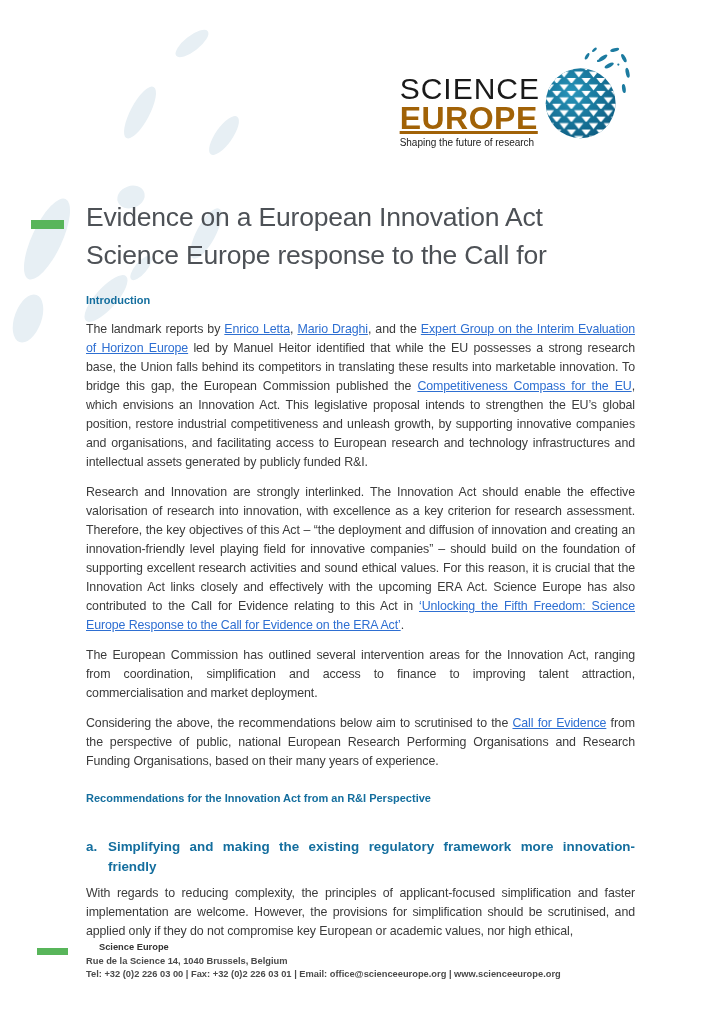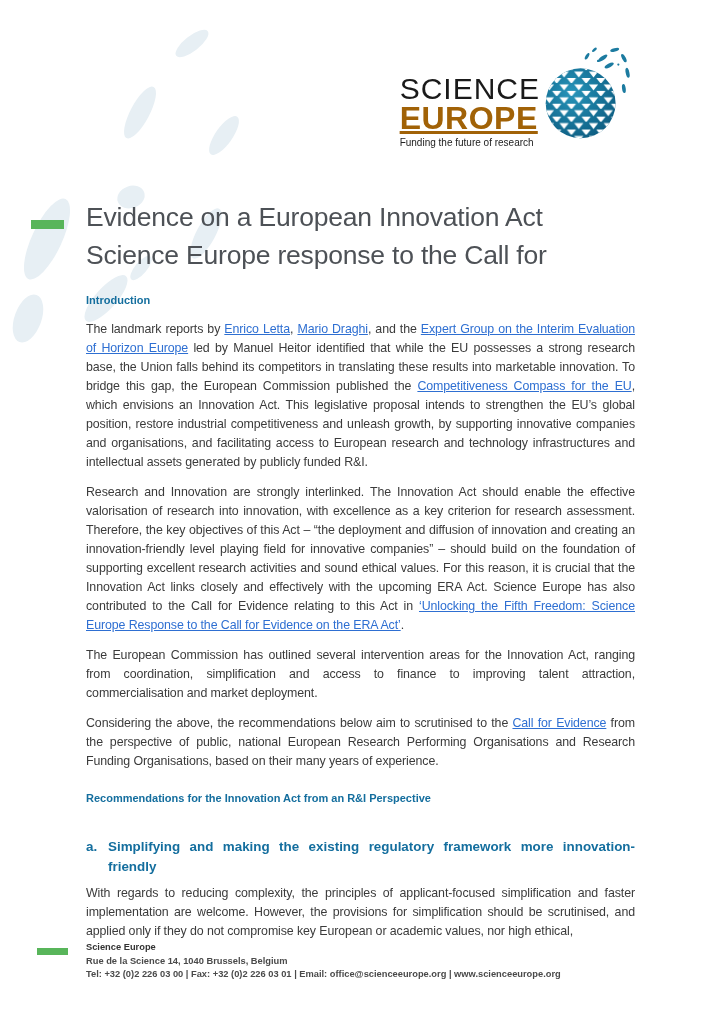--- a/index.html
+++ b/index.html
@@ -73,21 +73,21 @@
     line-height:19.5px; margin-bottom:8px;
     text-align:justify;
   }
   .sub-heading .sub-label { width:22px; flex:0 0 22px; }
   .sub-heading .sub-text { flex:1; text-align:justify; }
   
   .footer {
     position:absolute; left:86px; top:941px; width:560px; z-index:1;
   }
   .footer-org {
-    font-size:9.3px; font-weight:700; color:#333333; line-height:13.5px;
+    font-size:9.3px; font-weight:700; color:#333333; line-height:13.5px;margin-left:13px;
   }
   .footer-line {
     font-size:9.3px; font-weight:700; color:#4a4a4a; line-height:13.5px;
   }
 </style>
 </head>
 <body>
 
 <div class="leaf" style="left:172px;top:36px;width:40px;height:15px;transform:rotate(-38deg);"></div>
 <div class="leaf" style="left:111px;top:103px;width:58px;height:19px;transform:rotate(-62deg);"></div>
@@ -96,21 +96,21 @@
 <div class="leaf" style="left:178px;top:224px;width:56px;height:19px;transform:rotate(-62deg);"></div>
 <div class="leaf" style="left:3px;top:224px;width:88px;height:30px;transform:rotate(-65deg);"></div>
 <div class="leaf" style="left:126px;top:262px;width:30px;height:12px;transform:rotate(-50deg);"></div>
 <div class="leaf" style="left:76px;top:288px;width:60px;height:21px;transform:rotate(-48deg);"></div>
 <div class="leaf" style="left:3px;top:305px;width:50px;height:27px;transform:rotate(-70deg);"></div>
 
 <div class="logo">
   <div class="logo-text">
     <span class="logo-word1">SCIENCE</span>
     <span class="logo-word2">EUROPE</span>
-    <span class="logo-tagline">Funding the future of research</span>
+    <span class="logo-tagline">Shaping the future of research</span>
   </div>
   <span class="logo-sphere">
     <svg width="92" height="100" viewBox="0 0 100 108">
       <defs>
         <radialGradient id="sphg" cx="38%" cy="35%" r="75%">
           <stop offset="0%" stop-color="#2795ba"></stop>
           <stop offset="70%" stop-color="#136b90"></stop>
           <stop offset="100%" stop-color="#0d5a7e"></stop>
         </radialGradient>
         <pattern id="tripat" width="16" height="14" patternUnits="userSpaceOnUse">

